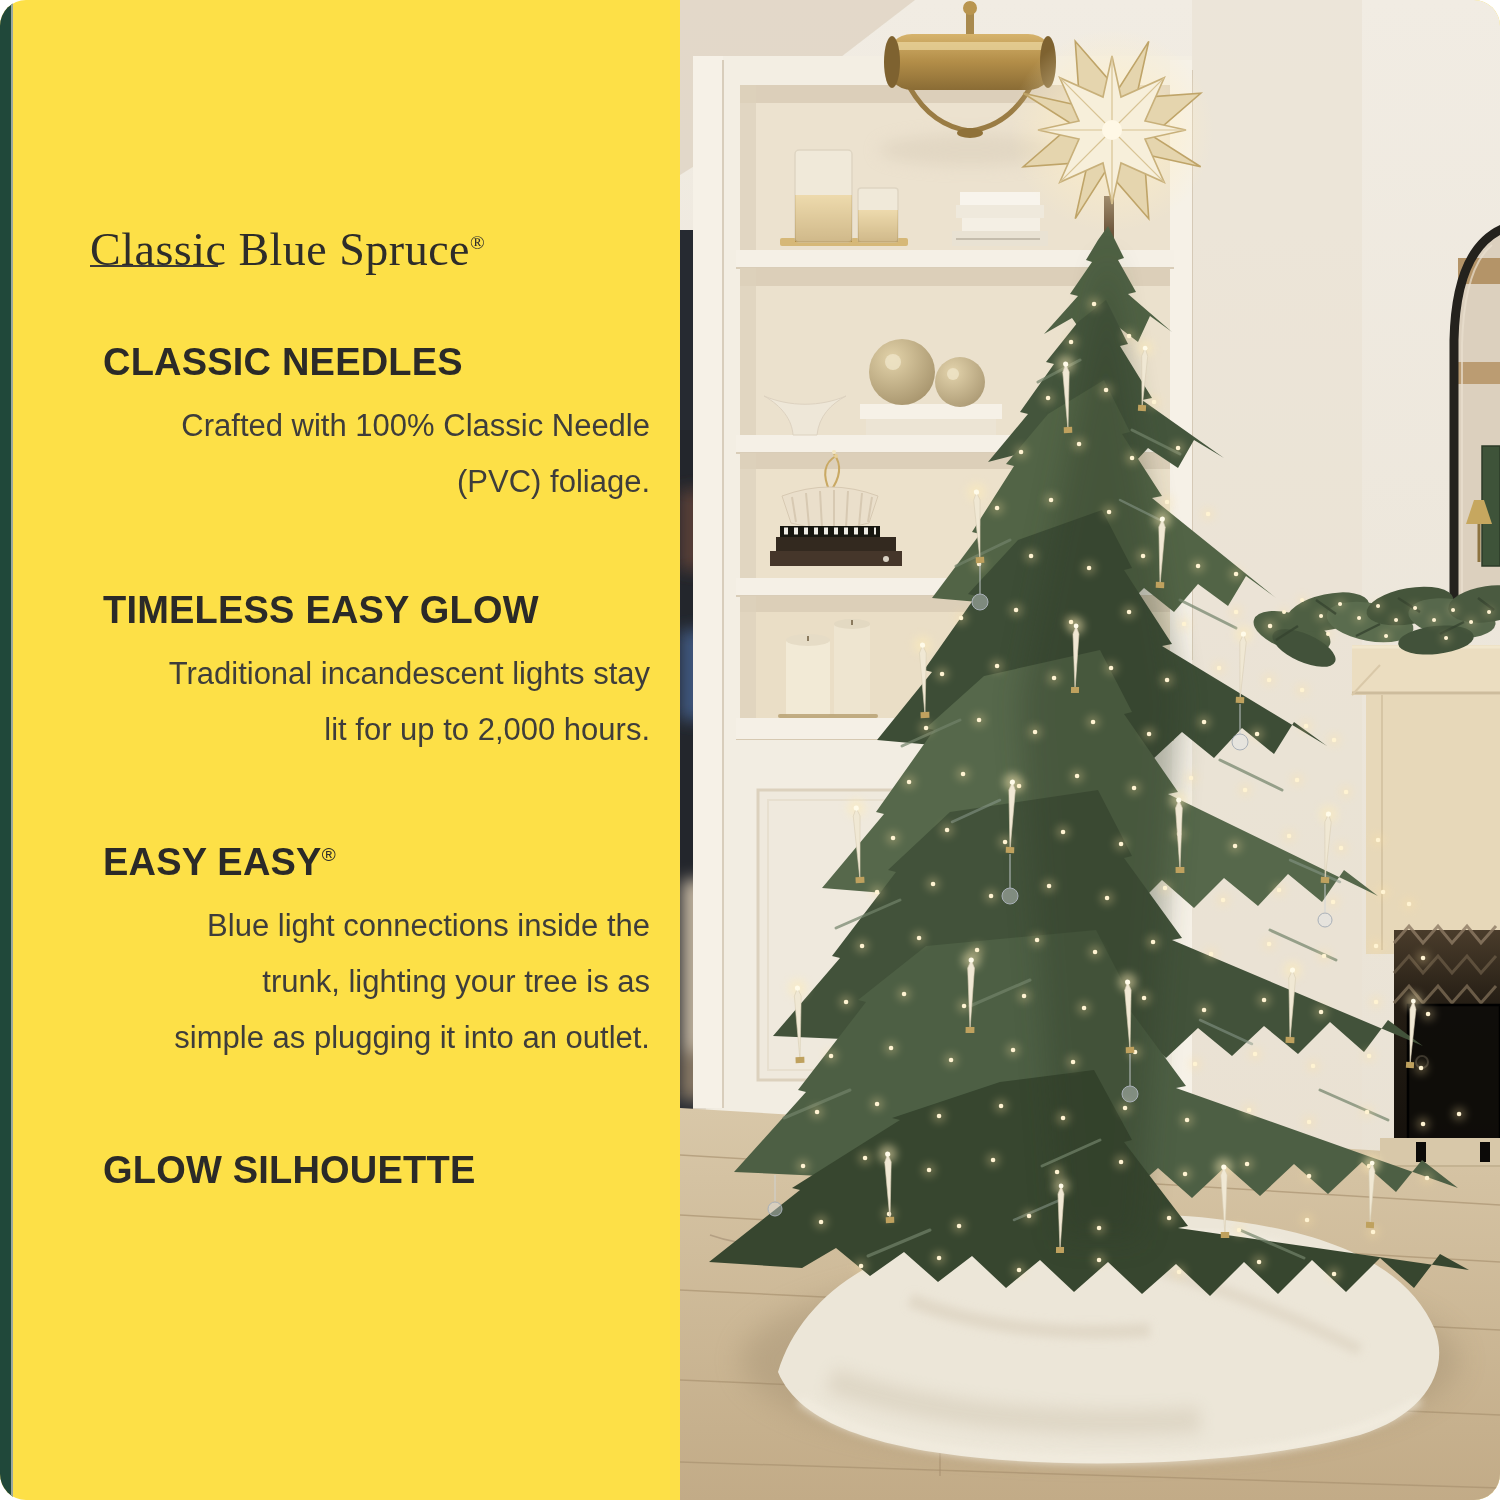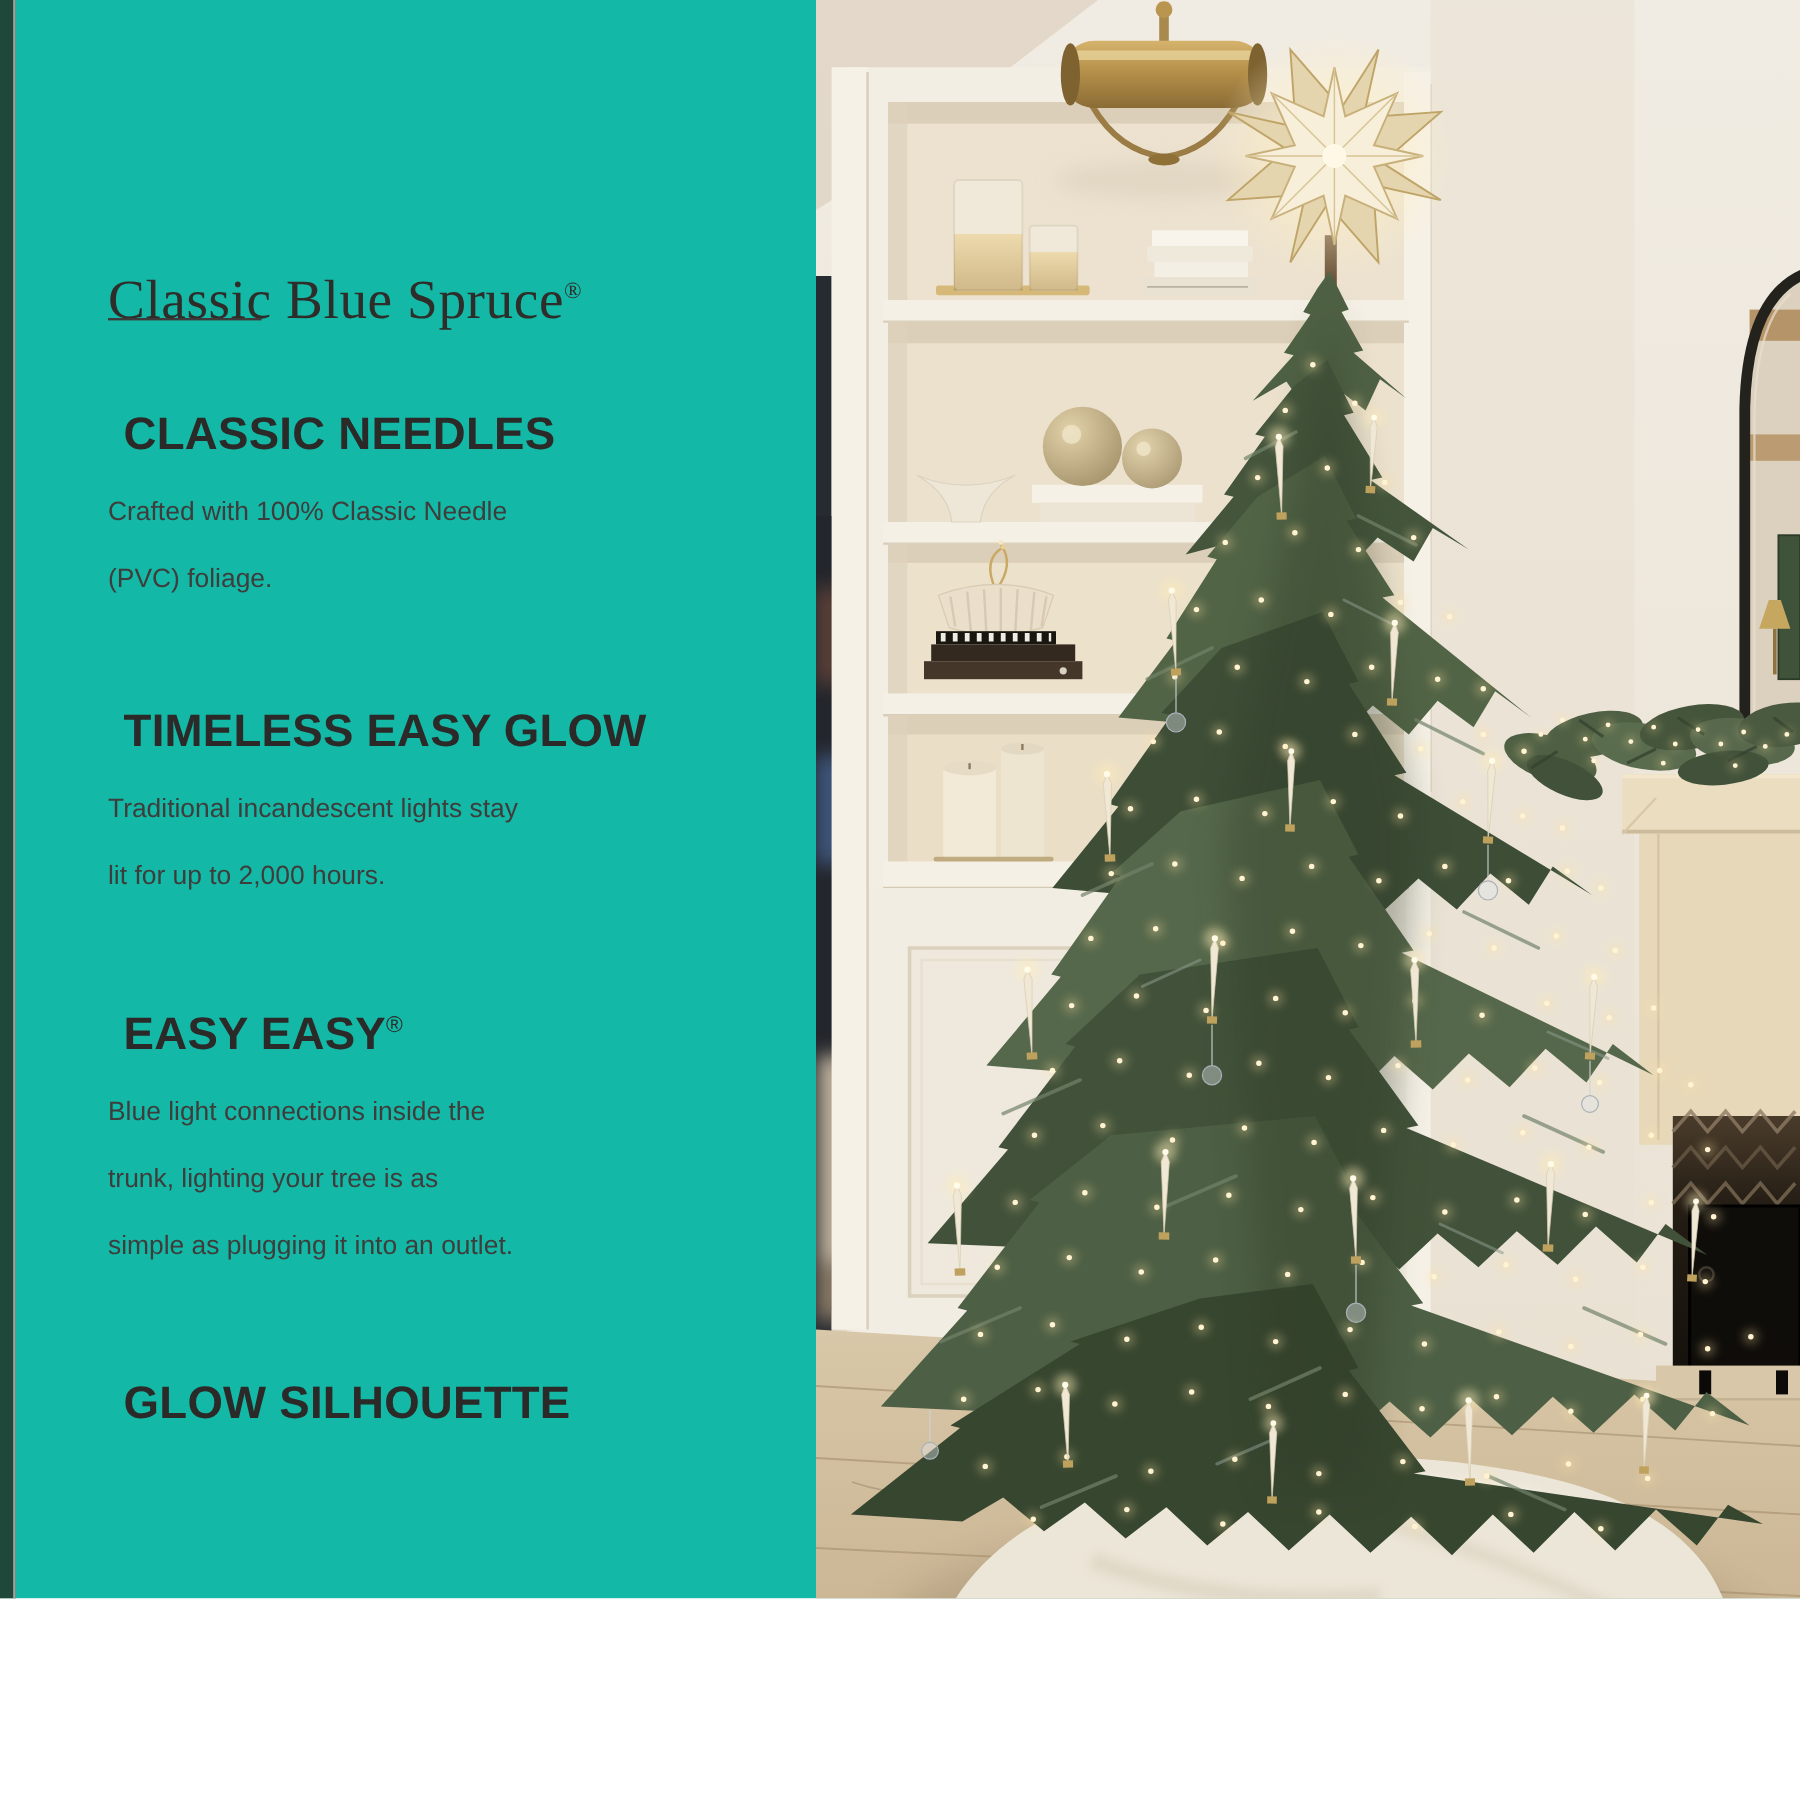--- a/index.html
+++ b/index.html
@@ -1,29 +1,29 @@
 <!DOCTYPE html>
 <html><head>
 <meta charset="utf-8">
 <style>
   html,body{margin:0;padding:0;background:#ffffff;}
-  .canvas{position:relative;width:1500px;height:1332px;background:#14b8a6;overflow:hidden;
-          font-family:"Liberation Sans",sans-serif;color:#3e3d3b;}
+  .canvas{position:relative;width:1500px;height:1500px;background:#fde047;overflow:hidden;
+          font-family:"Liberation Sans",sans-serif;color:#3e3d3b;border-radius:26px;}
   .accent-bar{position:absolute;left:0;top:0;width:11px;height:1500px;
               border-right:2px solid #9aa79e;}
   
   .left-col{position:absolute;left:0;top:0;width:680px;height:1500px;}
   .title{position:absolute;left:90px;top:196px;font-family:"Liberation Serif",serif;
          font-size:46px;line-height:1;color:#2e2d2a;letter-spacing:.5px;font-weight:400;}
   .title sup{font-size:.42em;vertical-align:super;letter-spacing:0;}
   .title-rule{position:absolute;left:90px;top:265px;width:128px;height:2px;background:#3c3b39;}
   .feature{position:absolute;left:90px;width:560px;}
   .feature h2{margin:13px;font-size:38px;line-height:1;font-weight:700;color:#2b2a28;letter-spacing:.2px;}
   .feature h2 sup{font-size:.5em;vertical-align:super;font-weight:400;}
-  .feature p{margin:17px 0 0 0;font-size:22px;color:#3e3d3b;}
+  .feature p{margin:17px 0 0 0;font-size:31px;color:#3e3d3b;text-align:right;}
   .feature .ln{display:block;height:56px;line-height:56px;}
   .f1{top:330px}.f2{top:578px}.f3{top:830px}.f4{top:1138px}
   
   .photo{position:absolute;left:680px;top:0;width:820px;height:1500px;}
   .cndl{fill:#f0e8d4;stroke:#d8cdb4;stroke-width:.6;}
   .clip{fill:#bfa15e;}
   .tip{fill:#fffbe9;}
   .tipglow{fill:#ffedb8;opacity:.5;filter:url(#b4);}
   .drop line{stroke:#cfd4d8;stroke-width:1.2;opacity:.75;}
   .drop circle{fill:rgba(225,230,236,.4);stroke:#a9b0b8;stroke-width:1;}

